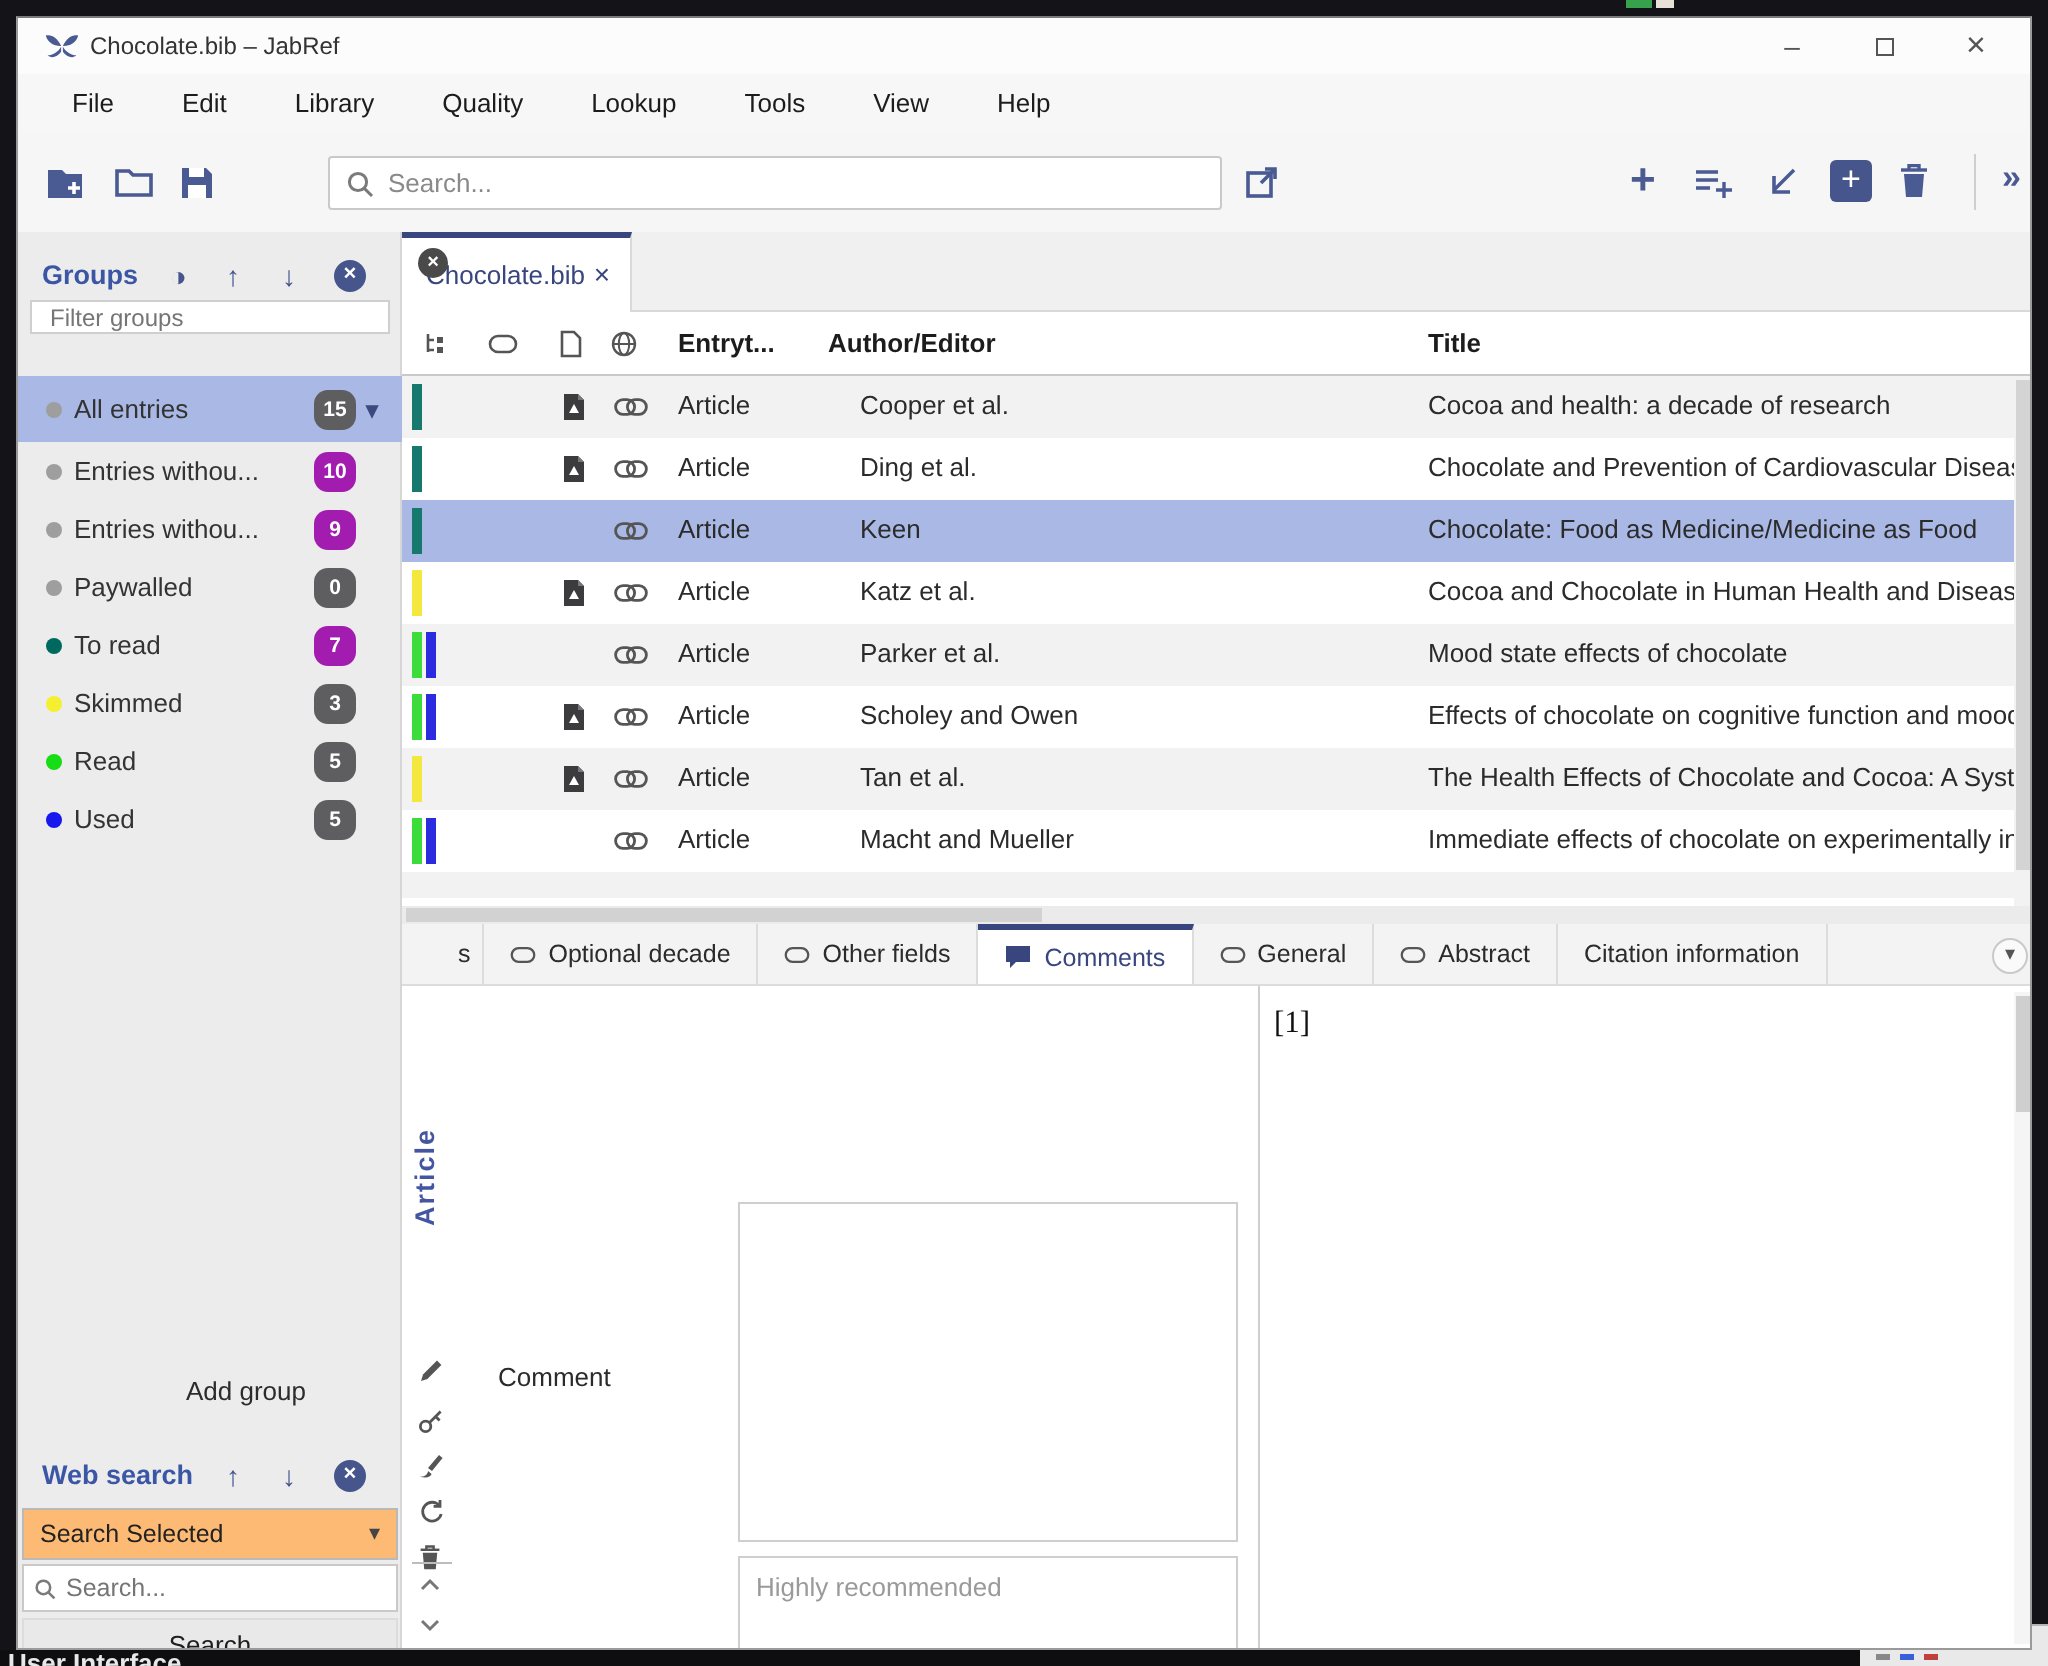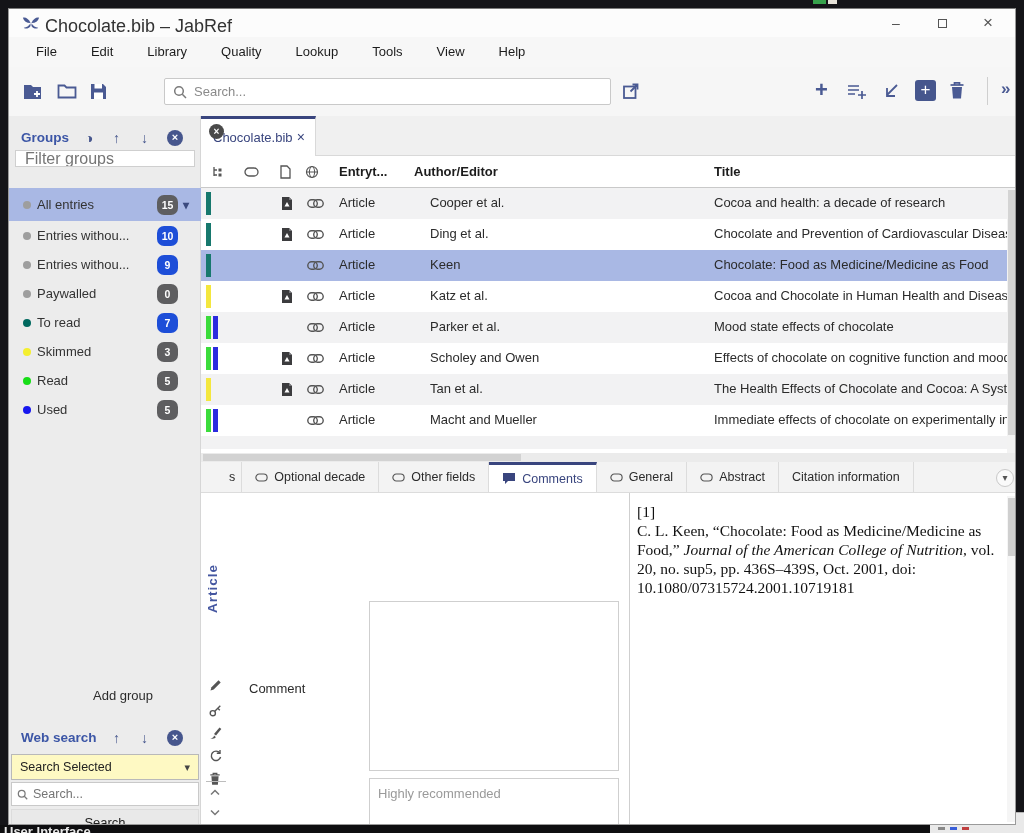--- a/index.html
+++ b/index.html
@@ -15,21 +15,21 @@
   .dot-a { left:8px; background:#888; } .dot-b { left:20px; background:#3a5fd9; } .dot-c { left:32px; background:#c04040; }
   #top-dot-1 { left:813px; top:0; width:13px; height:4px; background:#37a24c; }
   #top-dot-2 { left:828px; top:0; width:9px; height:4px; background:#e6e2d8; }
 
   
   #window { left:8px; top:8px; width:1008px; height:817px; background:#fff; border:1px solid #9a9a9a; border-top:1px solid #7a7a7a; overflow:hidden; }
 
   
   #titlebar { left:0; top:0; width:1008px; height:28px; background:#fcfcfc; }
   #app-logo { left:13px; top:7px; }
-  #window-title { left:36px; top:7px; font-size:18px; color:#333; }
+  #window-title { left:36px; top:7px; font-size:12px; color:#333; }
   #win-controls { right:6px; top:0; height:28px; display:flex; position:absolute; }
   .winbtn { width:46px; height:28px; display:flex; align-items:center; justify-content:center; color:#555; font-size:14px; }
   .maxbox { width:9px; height:9px; border:1px solid #555; display:inline-block; }
   .closeglyph { font-size:17px; }
 
   
   #menubar { left:0; top:28px; width:1008px; height:30px; background:#f7f7f7; display:flex; align-items:center; padding-left:10px; }
   .menu-item { padding:0 17px; font-size:13px; color:#1c1c1c; line-height:30px; }
 
   
@@ -48,32 +48,32 @@
   #tb-sep { left:978px; top:10px; width:1px; height:28px; background:#cfcfcf; }
   #tb-overflow { left:992px; top:12px; font-size:17px; color:#4a5a93; font-weight:bold; }
 
   
   #sidebar { left:0; top:107px; width:192px; height:710px; background:#ececec; border-right:1px solid #d6d6d6; }
   .side-hd { position:absolute; left:0; width:192px; height:22px; }
   .side-hd .hd-title { position:absolute; left:12px; top:2px; font-size:13.5px; font-weight:bold; color:#3c56a6; }
   .hd-ic { position:absolute; top:2px; font-size:14px; color:#46568d; font-weight:bold; }
   .circle-x { width:16px; height:16px; border-radius:50%; background:#46568d; color:#fff; font-size:11px; text-align:center; line-height:15px; font-weight:bold; }
   #groups-header { top:12px; }
-  #filter-groups { position:absolute; left:6px; top:34px; width:180px; height:17px; background:#fff; border:1px solid #cfcfcf; font-size:16px; color:#555; padding:0 9px; font-family:"Liberation Sans",sans-serif; }
+  #filter-groups { position:absolute; left:6px; top:34px; width:180px; height:17px; background:#fff; border:1px solid #cfcfcf; font-size:12px; color:#555; padding:0 9px; font-family:"Liberation Sans",sans-serif; }
   #group-list { position:absolute; left:0; top:72px; width:192px; }
   .group-item { position:relative; height:29px; display:flex; align-items:center; }
   .group-item.selected { height:33px; background:#a9b8e4; }
   .gdot { position:absolute; left:14px; width:8px; height:8px; border-radius:50%; }
   .glabel { position:absolute; left:28px; font-size:13px; color:#333; white-space:nowrap; }
   .gbadge { position:absolute; left:148px; min-width:21px; height:20px; border-radius:7px; color:#fff; font-size:10.5px; font-weight:bold; text-align:center; line-height:20px; padding:0 3px; }
-  .badge-gray { background:#5e5e60; } .badge-green { background:#1d4ed8; }
+  .badge-gray { background:#5e5e60; } .badge-green { background:#a21caf; }
   .gchev { position:absolute; left:174px; color:#3b4a7e; font-size:12px; font-weight:bold; }
   #add-group { position:absolute; left:0; top:572px; width:228px; text-align:center; font-size:13px; color:#2c2c2c; }
   #websearch-header { top:612px; }
-  #fetcher-select { position:absolute; left:2px; top:638px; width:188px; height:26px; background:#fef9c3; border:1px solid #b9b9b9; font-size:12.5px; color:#222; line-height:24px; padding:0 8px; }
+  #fetcher-select { position:absolute; left:2px; top:638px; width:188px; height:26px; background:#fdba74; border:1px solid #b9b9b9; font-size:12.5px; color:#222; line-height:24px; padding:0 8px; }
   #fetcher-select .caret { position:absolute; right:8px; top:0; color:#444; font-size:11px; }
   #web-search-box { position:absolute; left:2px; top:666px; width:188px; height:24px; background:#fff; border:1px solid #c9c9c9; display:flex; align-items:center; padding:0 5px; gap:5px; }
   #web-search-box input { border:none; outline:none; width:100%; font-size:12.5px; color:#555; background:transparent; font-family:"Liberation Sans",sans-serif; }
   #search-button { position:absolute; left:2px; top:693px; width:188px; height:26px; background:#e9e9e9; border:1px solid #dcdcdc; font-size:13px; color:#1e1e1e; text-align:center; line-height:25px; }
 
   
   #main { left:192px; top:107px; width:816px; height:710px; background:#fff; }
   #lib-tabstrip { position:absolute; left:0; top:0; width:816px; height:40px; background:#f0f0f0; border-bottom:1px solid #d9d9d9; }
   #lib-tab { position:absolute; left:0; top:0; width:115px; height:40px; background:#fff; border-top:3px solid #39457e; border-right:1px solid #d9d9d9; }
   #lib-tab .lbl { position:absolute; left:12px; top:11px; font-size:13px; color:#39457e; }
@@ -620,20 +620,19 @@
 
       <span class="field-label" style="top:188px;">Comment</span>
       <textarea class="field-box" style="top: 108px; height: 170px;" placeholder=""></textarea>
 
       <textarea class="field-box" style="top: 285px; height: 151px;" placeholder="Highly recommended"></textarea>
 
       <div id="ed-divider"></div>
 
       <div id="preview">
         <div>[1]</div>
-        <div><span>C. L. Keen, “Chocolate: Food as Medicine/Medicine as Food,” </span><span class="it">Journal of the American College of Nutrition</span><span>, vol. 20, no. sup5, pp. 436S–439S, Oct. 2001, doi: 10.1080/07315724.2001.10719181</span></div>
       </div>
       <div id="pscroll">
           <span class="thumb"></span>
         </div>
     </div>
   </div>
 </div>
 
 </body></html>

